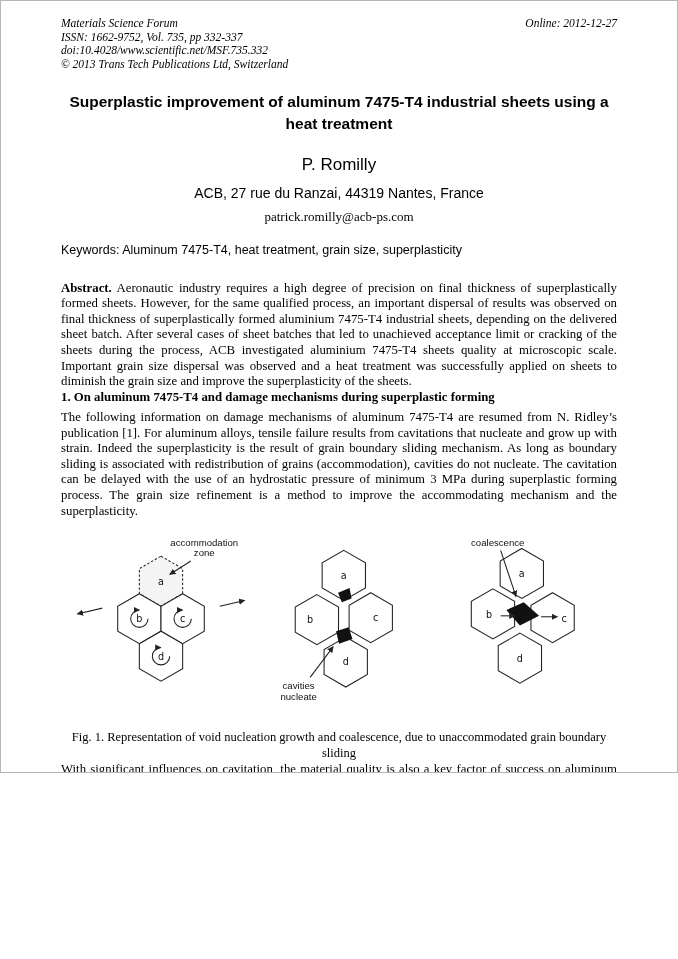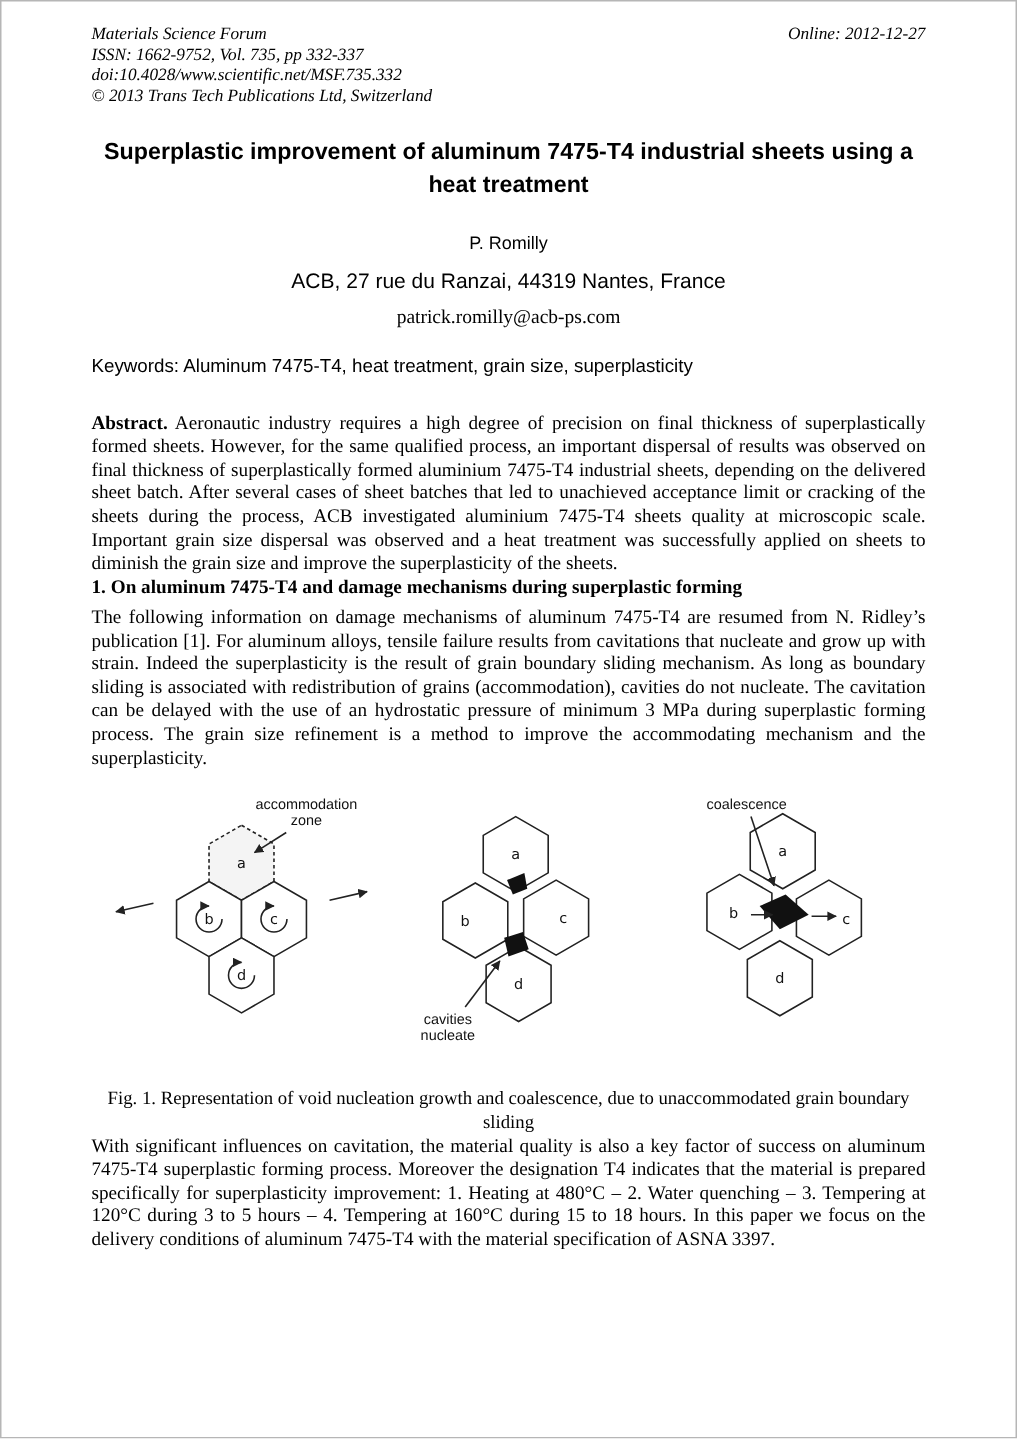--- a/index.html
+++ b/index.html
@@ -1,17 +1,17 @@
 <!DOCTYPE html>
 <html><head>
 <meta charset="utf-8">
 <style>
   html, body { margin: 0; padding: 0; background: #ffffff; }
   .page {
-    width: 678px; height: 959px;
+    width: 678px; height: 773px;
     box-sizing: border-box;
     background: #ffffff;
     border: 1px solid #b6b6b6;
     padding: 16px 60px 0 60px;
     font-family: "Liberation Serif", serif;
     color: #000;
     overflow: hidden;
     position: relative;
   }
   
@@ -23,21 +23,21 @@
   .jheader .right { white-space: nowrap; }
 
   
   .title {
     font-family: "Liberation Sans", sans-serif;
     font-weight: bold; font-size: 15.5px; line-height: 1.4;
     text-align: center; margin: 20px auto 0; max-width: 540px;
   }
   .author {
     font-family: "Liberation Sans", sans-serif;
-    font-size: 12px; text-align: center; margin-top: 20px;
+    font-size: 17px; text-align: center; margin-top: 20px;
   }
   .affiliation {
     font-family: "Liberation Sans", sans-serif;
     font-size: 14px; text-align: center; margin-top: 10px;
   }
   .email {
     font-family: Liberation Serif, serif;
     font-size: 13px; text-align: center; margin-top: 8px;
   }
   .keywords {

